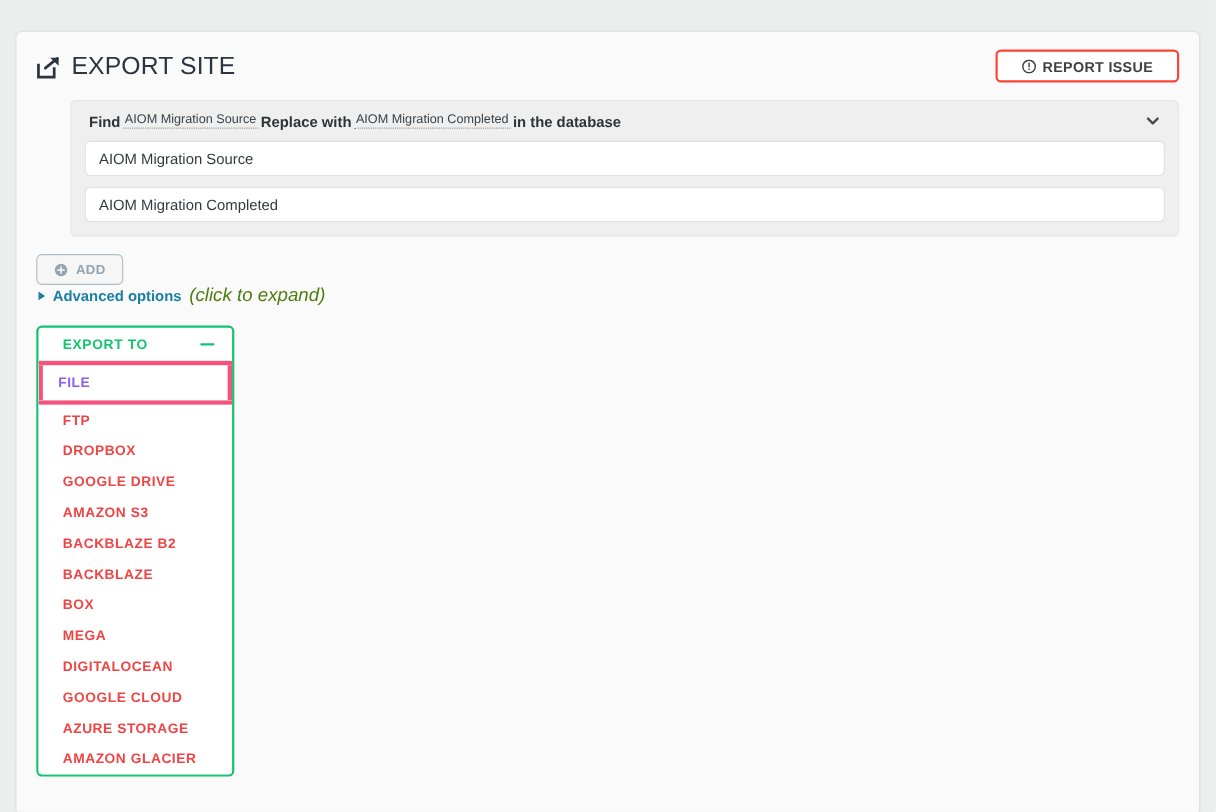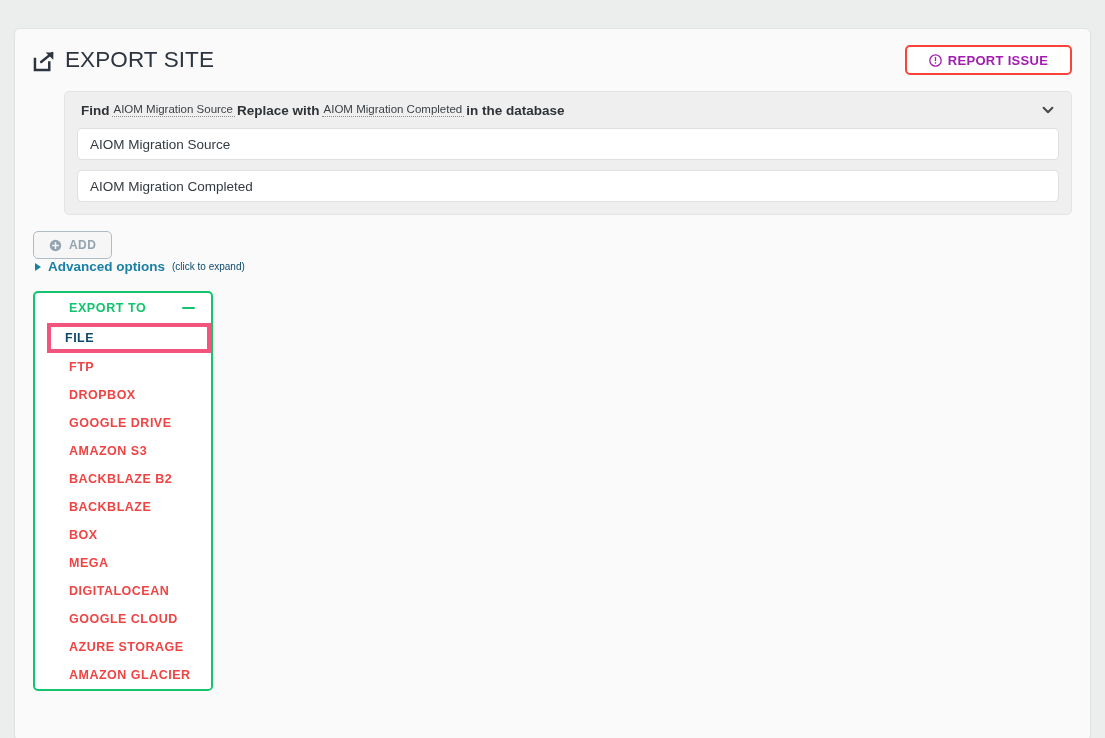--- a/index.html
+++ b/index.html
@@ -69,21 +69,21 @@
     transform: translateY(-50%);
     display: flex;
     align-items: center;
     justify-content: center;
     gap: 6px;
     width: 167px;
     height: 30px;
     border: 2px solid #fa4438;
     border-radius: 5px;
     background: #ffffff;
-    color: #a21caf;
+    color: #404040;
     font-size: 13px;
     font-weight: bold;
     letter-spacing: .3px;
     cursor: pointer;
     padding: 0;
   }
   .report-issue .warn-icon { width: 13px; height: 13px; display: block; }
 
   
   .card-body { padding: 0 18px; }
@@ -175,31 +175,30 @@
     border-bottom: 4.5px solid transparent;
     border-left: 6px solid #1a7fa5;
     margin-left: 2px;
   }
   .adv-link {
     color: #1a7fa5;
     font-weight: bold;
     cursor: pointer;
     text-decoration: none;
   }
-  .adv-hint { color: #0c4a6e; font-size: 10px; }
+  .adv-hint { color: #4d7c0f; font-size: 17px; font-style: italic; }
 
   
   .export-panel {
     margin-top: 17px;
     width: 180px;
     border: 2px solid #12c46d;
     border-radius: 5px;
     background: #ffffff;
     overflow: hidden;
-    padding-left: 12px;
   }
   .export-panel-head {
     display: flex;
     align-items: center;
     justify-content: space-between;
     height: 30px;
     padding: 0 16px 0 22px;
     color: #12c46d;
     font-size: 12.5px;
     font-weight: bold;
@@ -220,26 +219,26 @@
     align-items: center;
     padding-left: 22px;
     color: #ef4444;
     font-size: 12.5px;
     font-weight: bold;
     letter-spacing: .5px;
     cursor: pointer;
     background: #ffffff;
   }
   .export-item.selected {
-    color: #0c4a6e;
+    color: #8b5cf6;
     border: 4px solid #f2547d;
     border-left: none;
     border-right: none;
     box-shadow: -4px 0 0 #f2547d inset, 4px 0 0 #f2547d inset;
-    height: 30px;
+    height: 40px;
     padding-left: 18px;
   }
 </style>
 </head>
 <body>
 
 <div class="page">
   <div class="card">
 
     <div class="card-header">

